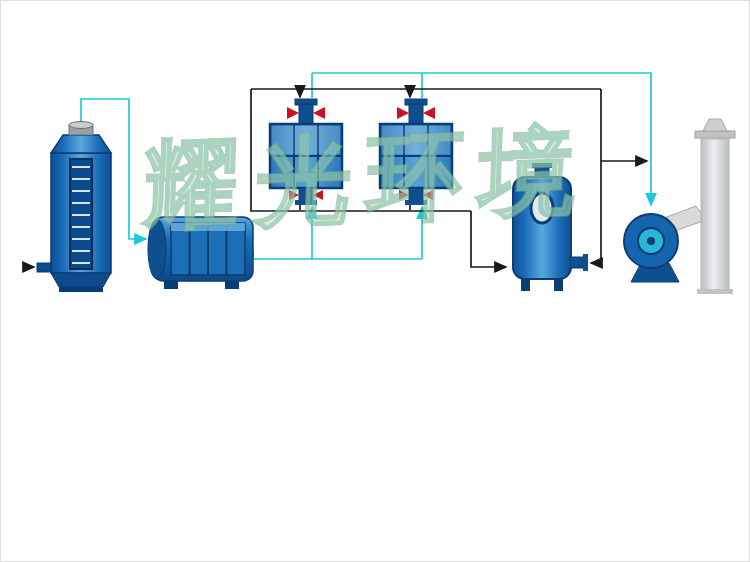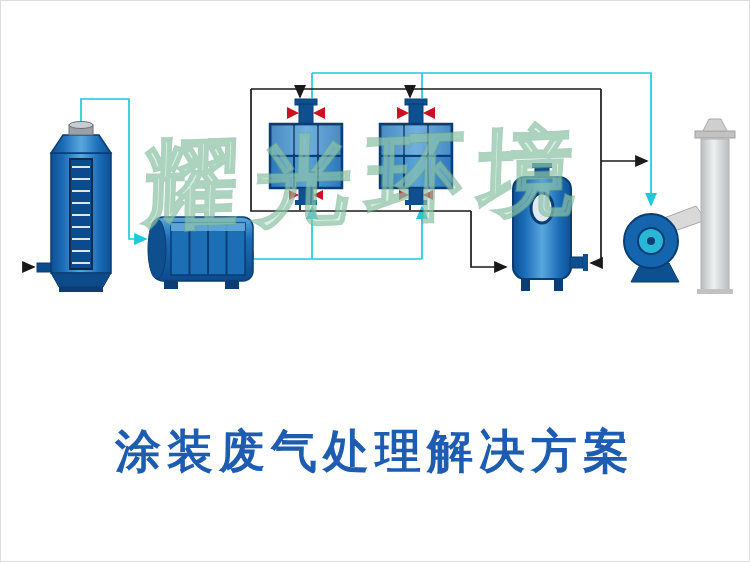--- a/index.html
+++ b/index.html
@@ -186,15 +186,14 @@
   <g>
     <polygon points="630,281 678,281 668,262 640,262" fill="#0d4f8f" stroke="#0a3d73"></polygon>
     <circle cx="650" cy="240" r="27" fill="#1565ae" stroke="#0a3d73" stroke-width="2"></circle>
     <circle cx="650" cy="240" r="13" fill="#29b7d8" stroke="#0a3d73" stroke-width="2"></circle>
     <circle cx="650" cy="240" r="4" fill="#0a3d73"></circle>
   </g>
 
   <text class="watermark-text" x="380" y="210" text-anchor="middle" font-size="96" letter-spacing="16" fill="#a8d8bd" fill-opacity="0.4" stroke="#6aa98a" stroke-opacity="0.55" stroke-width="2" transform="rotate(-2 380 210) skewX(-4)">耀光环境</text>
 </svg>
 
-<div class="page-title">涂装废气处理解决方案</div>
 
 </div>
 
 </body></html>

